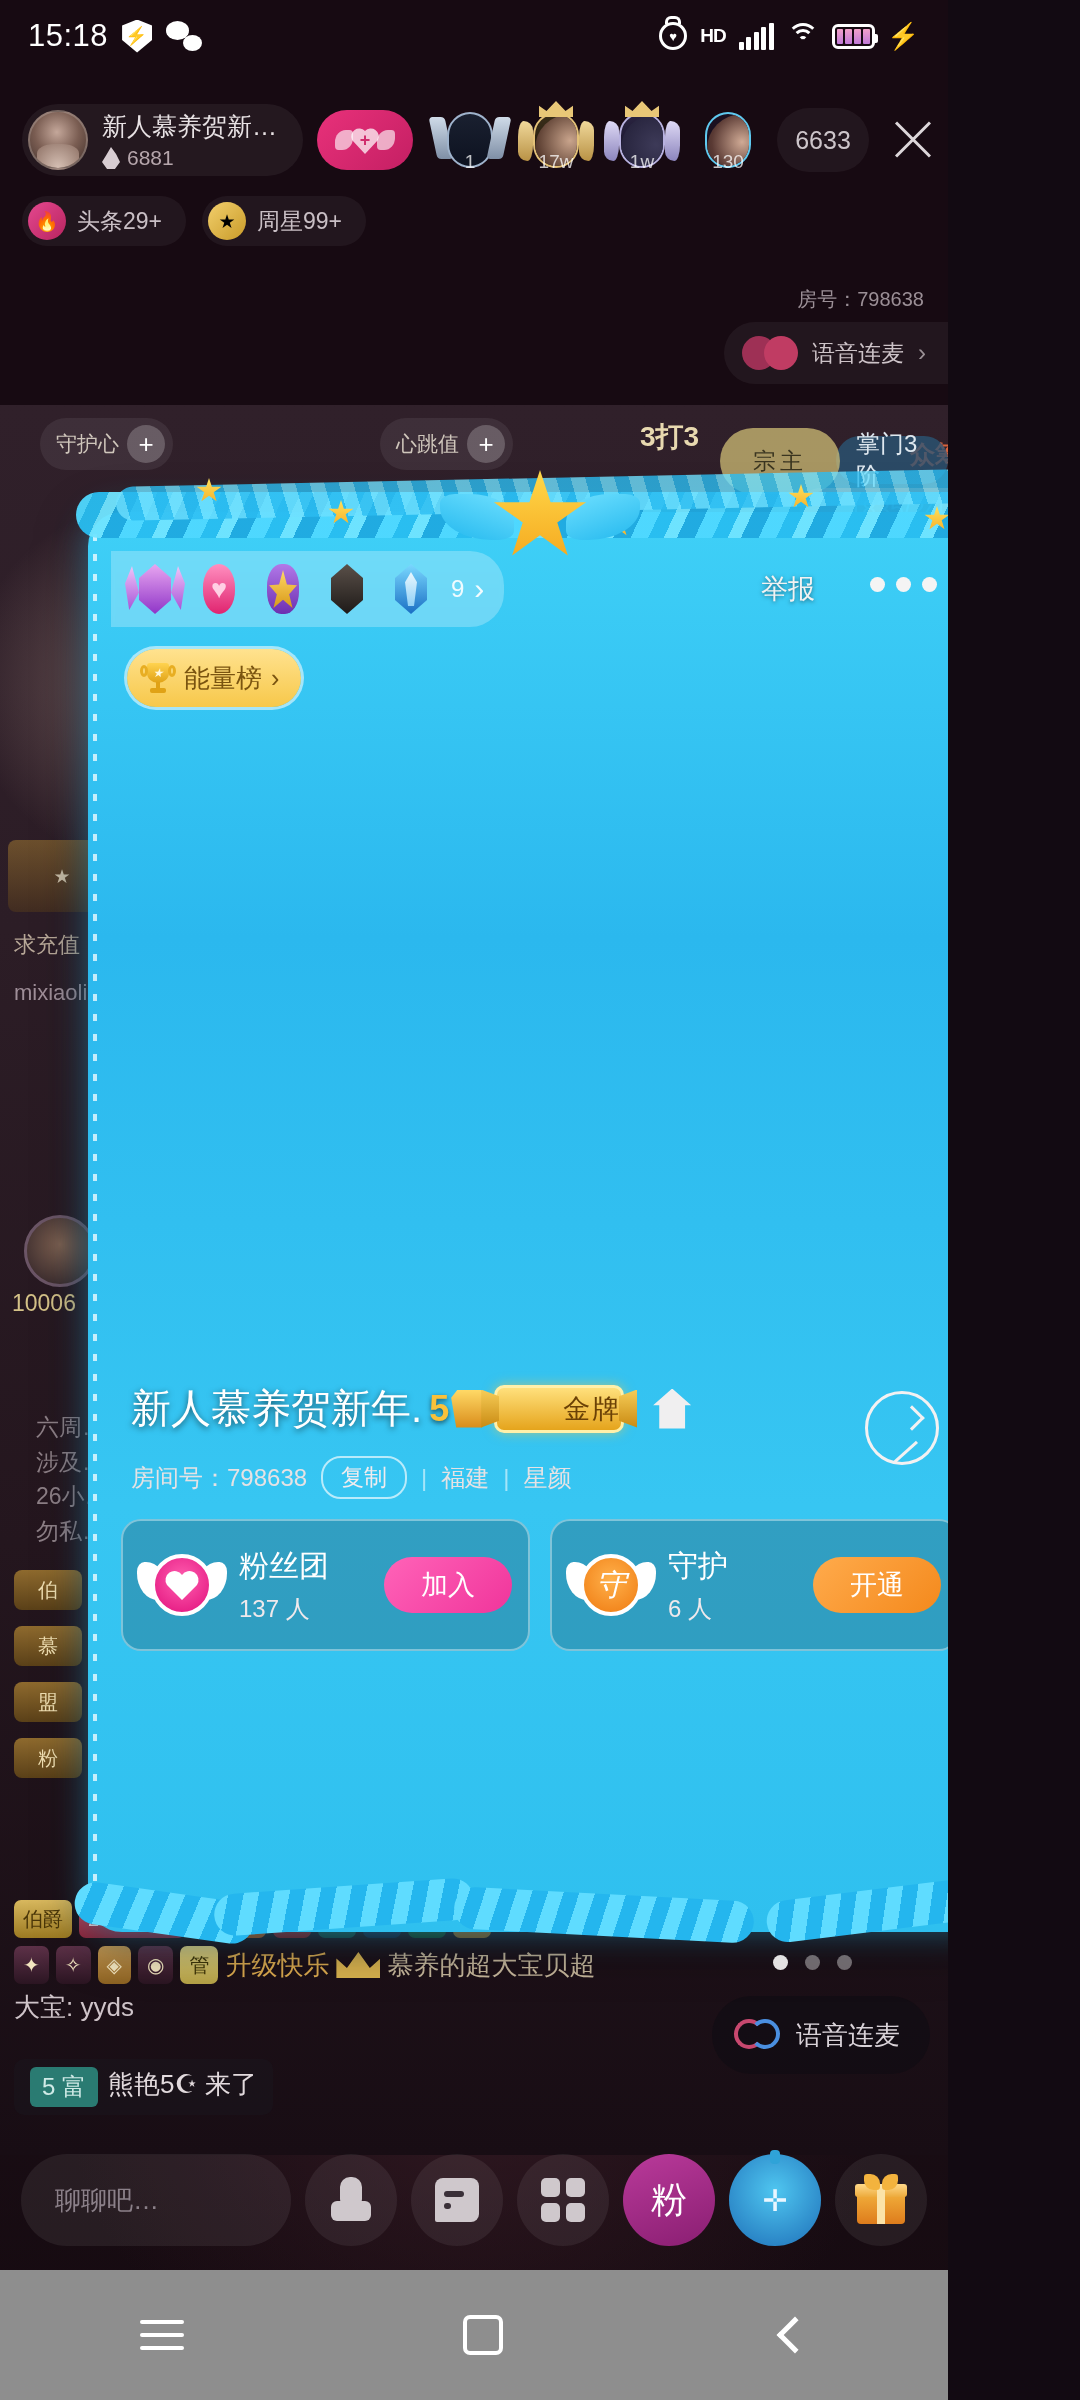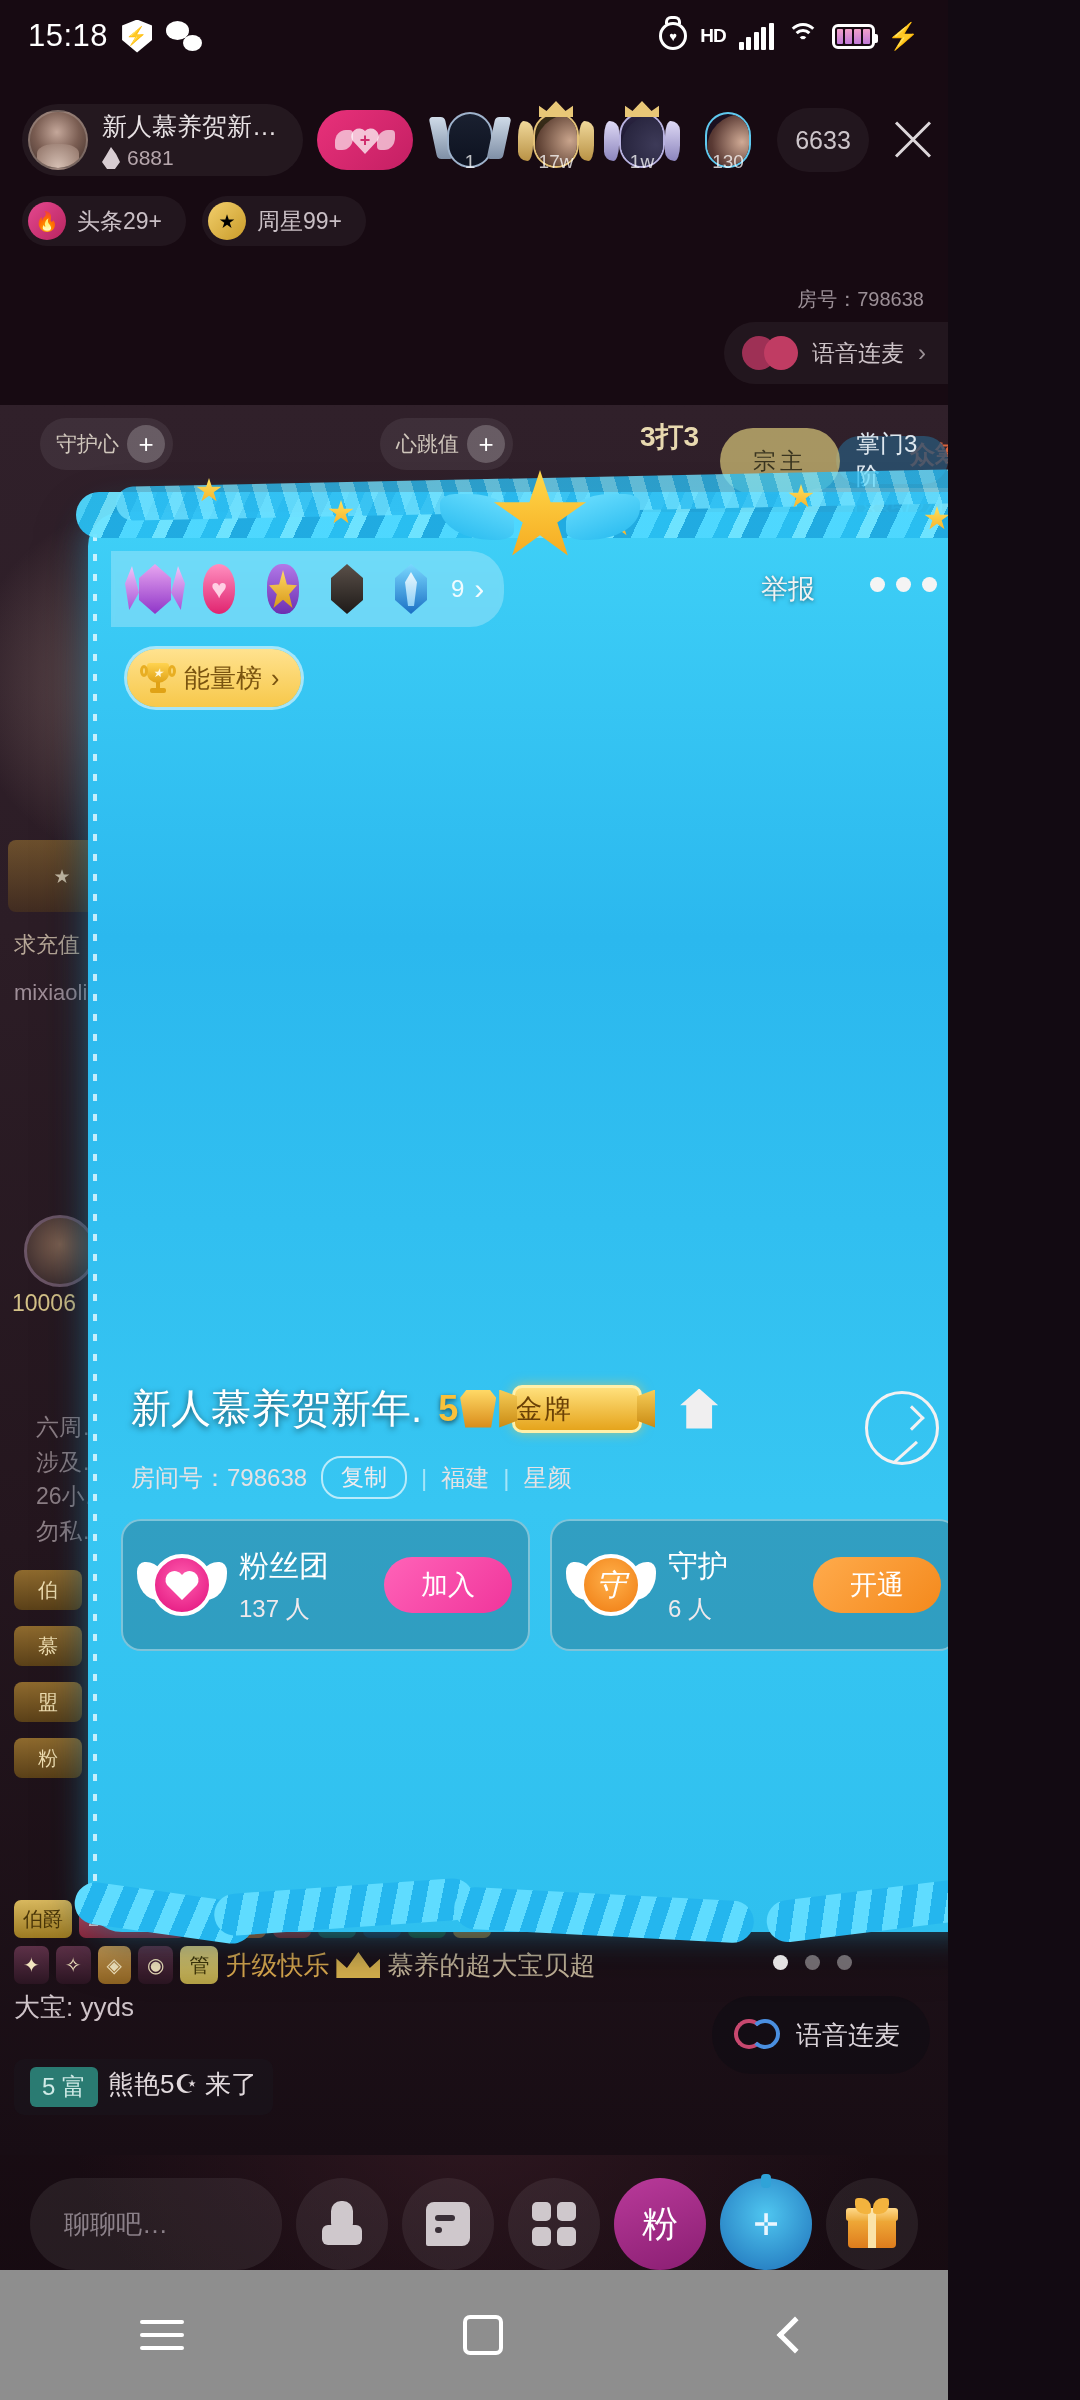--- a/index.html
+++ b/index.html
@@ -539,34 +539,34 @@
   .trophy .base { position:absolute; left: 9px; top: 27px; width: 16px; height: 5px;
     background:#e0a216; border-radius: 2px;}
   .trophy .ear { position:absolute; top: 4px; width: 8px; height: 12px;
     border: 3px solid #e8ae22; border-radius: 50%; }
   .trophy .ear.l { left: -1px; } .trophy .ear.r { right: -1px; }
   .energy-txt { color: #7a5410; font-size: 26px; }
   .energy-chev { color:#7a5410; font-size: 25px; }
 
   
   .pc-info { position:absolute; left: 34px; right: 34px; top: 860px; z-index: 9; }
-  .pc-name-row { display:flex; align-items:center; gap: 16px; }
+  .pc-name-row { display:flex; align-items:center; gap: 7px; }
   .pc-name { color:#fff; font-size: 40px; text-shadow: 0 2px 6px rgba(0,0,0,.6); }
   .lvl-badge { display:flex; align-items:center; gap: 2px; }
   .lvl-num { color:#f9c13a; font-size: 36px; font-weight: bold;
              text-shadow: 0 2px 5px rgba(0,0,0,.6); }
   .lvl-icon {
     width: 36px; height: 38px;
     background: linear-gradient(180deg,#ffd966,#d98c1a);
     clip-path: polygon(18% 0,82% 0,100% 22%,86% 100%,14% 100%,0 22%);
   }
   .gold-badge {
     height: 48px; min-width: 130px; border-radius: 10px; position: relative;
     background: linear-gradient(180deg,#ffe07c,#e5a41c);
-    display:flex; align-items:center; justify-content:flex-start;
+    display:flex; align-items:center; justify-content:flex-end;
     border: 3px solid #fff0aa;
     box-shadow: 0 0 12px rgba(255,200,60,.55);
   }
   .gold-badge span { color:#6b4106; font-size: 27px; letter-spacing: 2px; }
   .gold-badge::before, .gold-badge::after {
     content:""; position:absolute; top: 2px; width: 18px; height: 38px;
     background: linear-gradient(180deg,#f6cc57,#c98a12);
     clip-path: polygon(0 0,100% 18%,100% 82%,0 100%);
   }
   .gold-badge::before { left: -16px; }
@@ -679,21 +679,21 @@
   .page-dots {
     position:absolute; right: 96px; top: 1955px; z-index: 52;
     display:flex; gap: 17px;
   }
   .page-dots i { width: 15px; height: 15px; border-radius: 50%; background: rgba(255,255,255,.38); }
   .page-dots i.on { background: rgba(255,255,255,.88); }
 
   
   .bottom-bar {
     position:absolute; left: 0; right: 0; bottom: 130px; height: 140px; z-index: 30;
-    display:flex; align-items:flex-end; gap: 14px; padding: 0 30px;
+    display:flex; align-items:center; gap: 14px; padding: 0 21px;
   }
   .chat-input {
     flex: 1; height: 92px; border-radius: 46px;
     background: rgba(255,255,255,.07);
     display:flex; align-items:center; padding: 0 34px;
     color: #8b8089; font-size: 26px;
   }
   .bb-btn {
     width: 92px; height: 92px; border-radius: 50%;
     background: rgba(255,255,255,.07);

